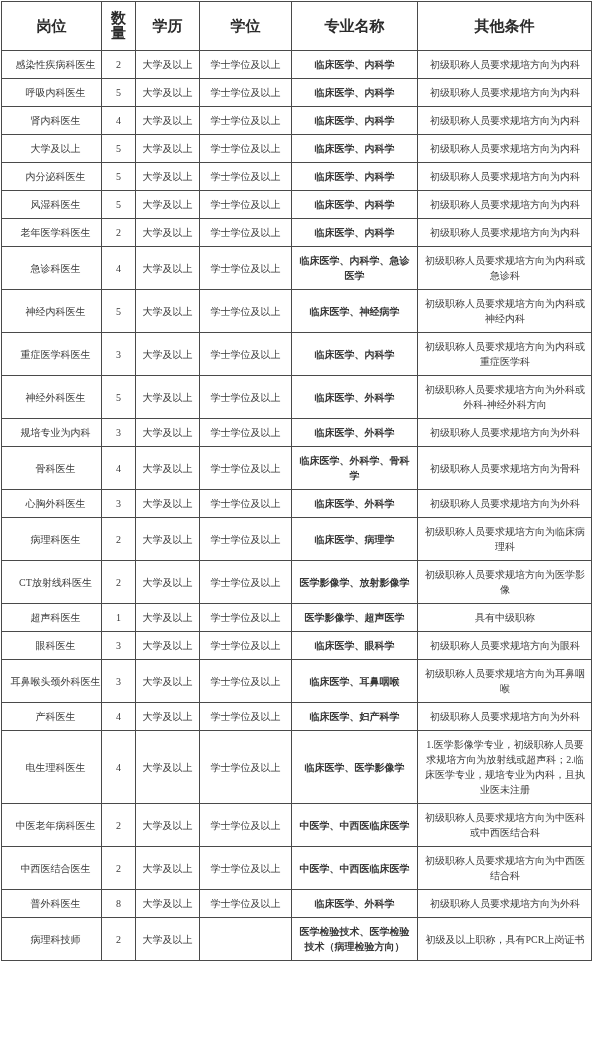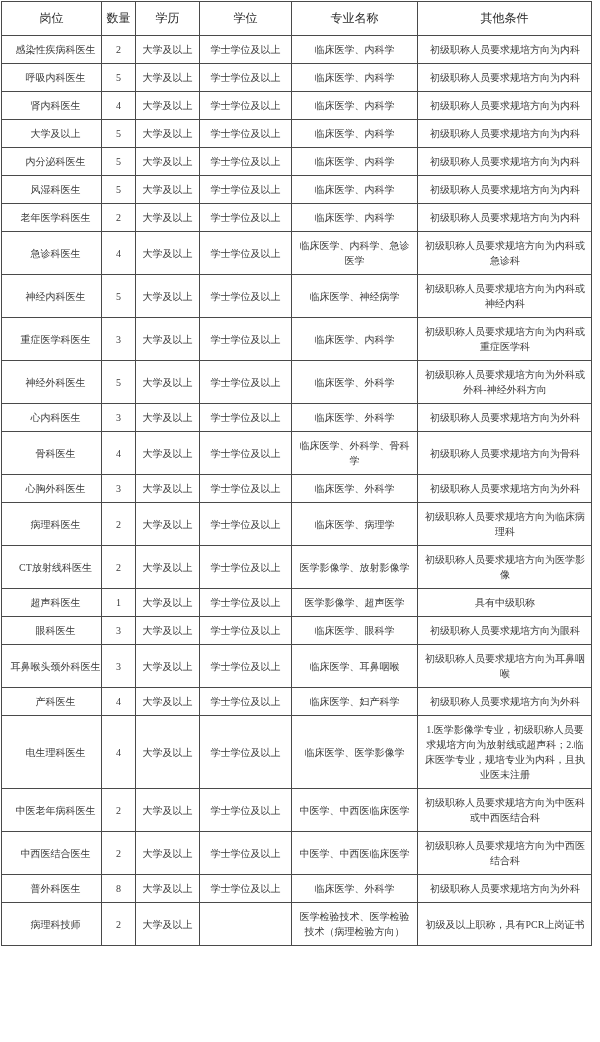--- a/index.html
+++ b/index.html
@@ -23,33 +23,33 @@
     color: #3a3a3a;
     font-size: 10px;
     line-height: 15px;
     padding: 6px 3px;
     text-align: center;
     vertical-align: middle;
     word-break: break-all;
     overflow-wrap: break-word;
   }
   th {
-    font-weight: normal;
-    font-size: 12px;
+    font-weight: bold;
+    font-size: 15px;
     color: #2b2b2b;
     padding: 9px 2px;
   }
   col.c0 { width: 100px; }
   col.c1 { width: 34px;  }
   col.c2 { width: 64px;  }
   col.c3 { width: 92px;  }
   col.c4 { width: 126px; }
   col.c5 { width: 174px; }
   td.c0 { padding-left: 8px; padding-right: 0; }
-  td.c4 { padding-left: 4px; padding-right: 4px; }
+  td.c4 { padding-left: 4px; padding-right: 4px; font-weight: bold; }
   td.c5 { text-align: center; padding-left: 5px; padding-right: 4px; }
 </style>
 </head>
 <body>
 
 <table class="recruit">
   <colgroup>
     <col class="c0">
       <col class="c1">
       <col class="c2">
@@ -150,21 +150,21 @@
       </tr>
       <tr>
         <td class="c0">神经外科医生</td>
         <td class="c1">5</td>
         <td class="c2">大学及以上</td>
         <td class="c3">学士学位及以上</td>
         <td class="c4">临床医学、外科学</td>
         <td class="c5">初级职称人员要求规培方向为外科或外科-神经外科方向</td>
       </tr>
       <tr>
-        <td class="c0">心内科医生</td>
+        <td class="c0">规培专业为内科</td>
         <td class="c1">3</td>
         <td class="c2">大学及以上</td>
         <td class="c3">学士学位及以上</td>
         <td class="c4">临床医学、外科学</td>
         <td class="c5">初级职称人员要求规培方向为外科</td>
       </tr>
       <tr>
         <td class="c0">骨科医生</td>
         <td class="c1">4</td>
         <td class="c2">大学及以上</td>

